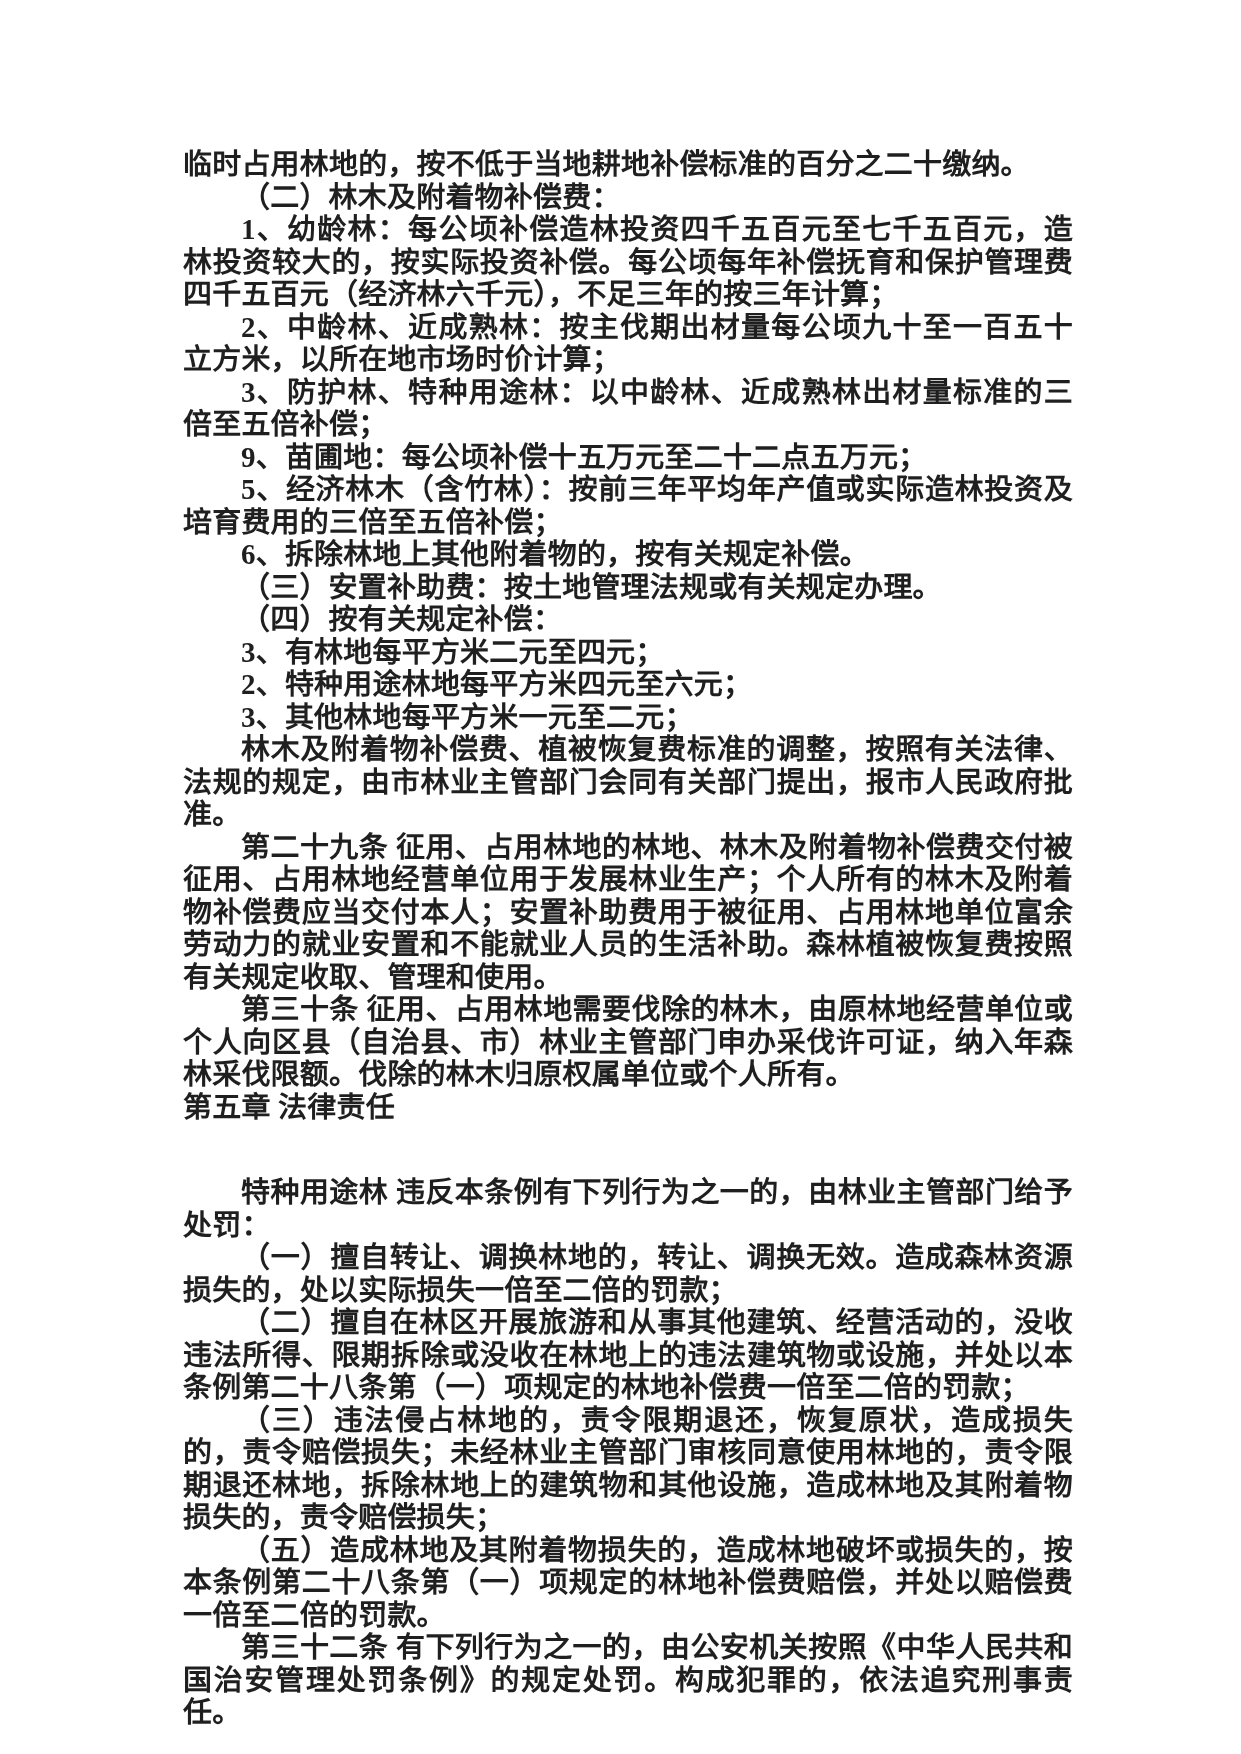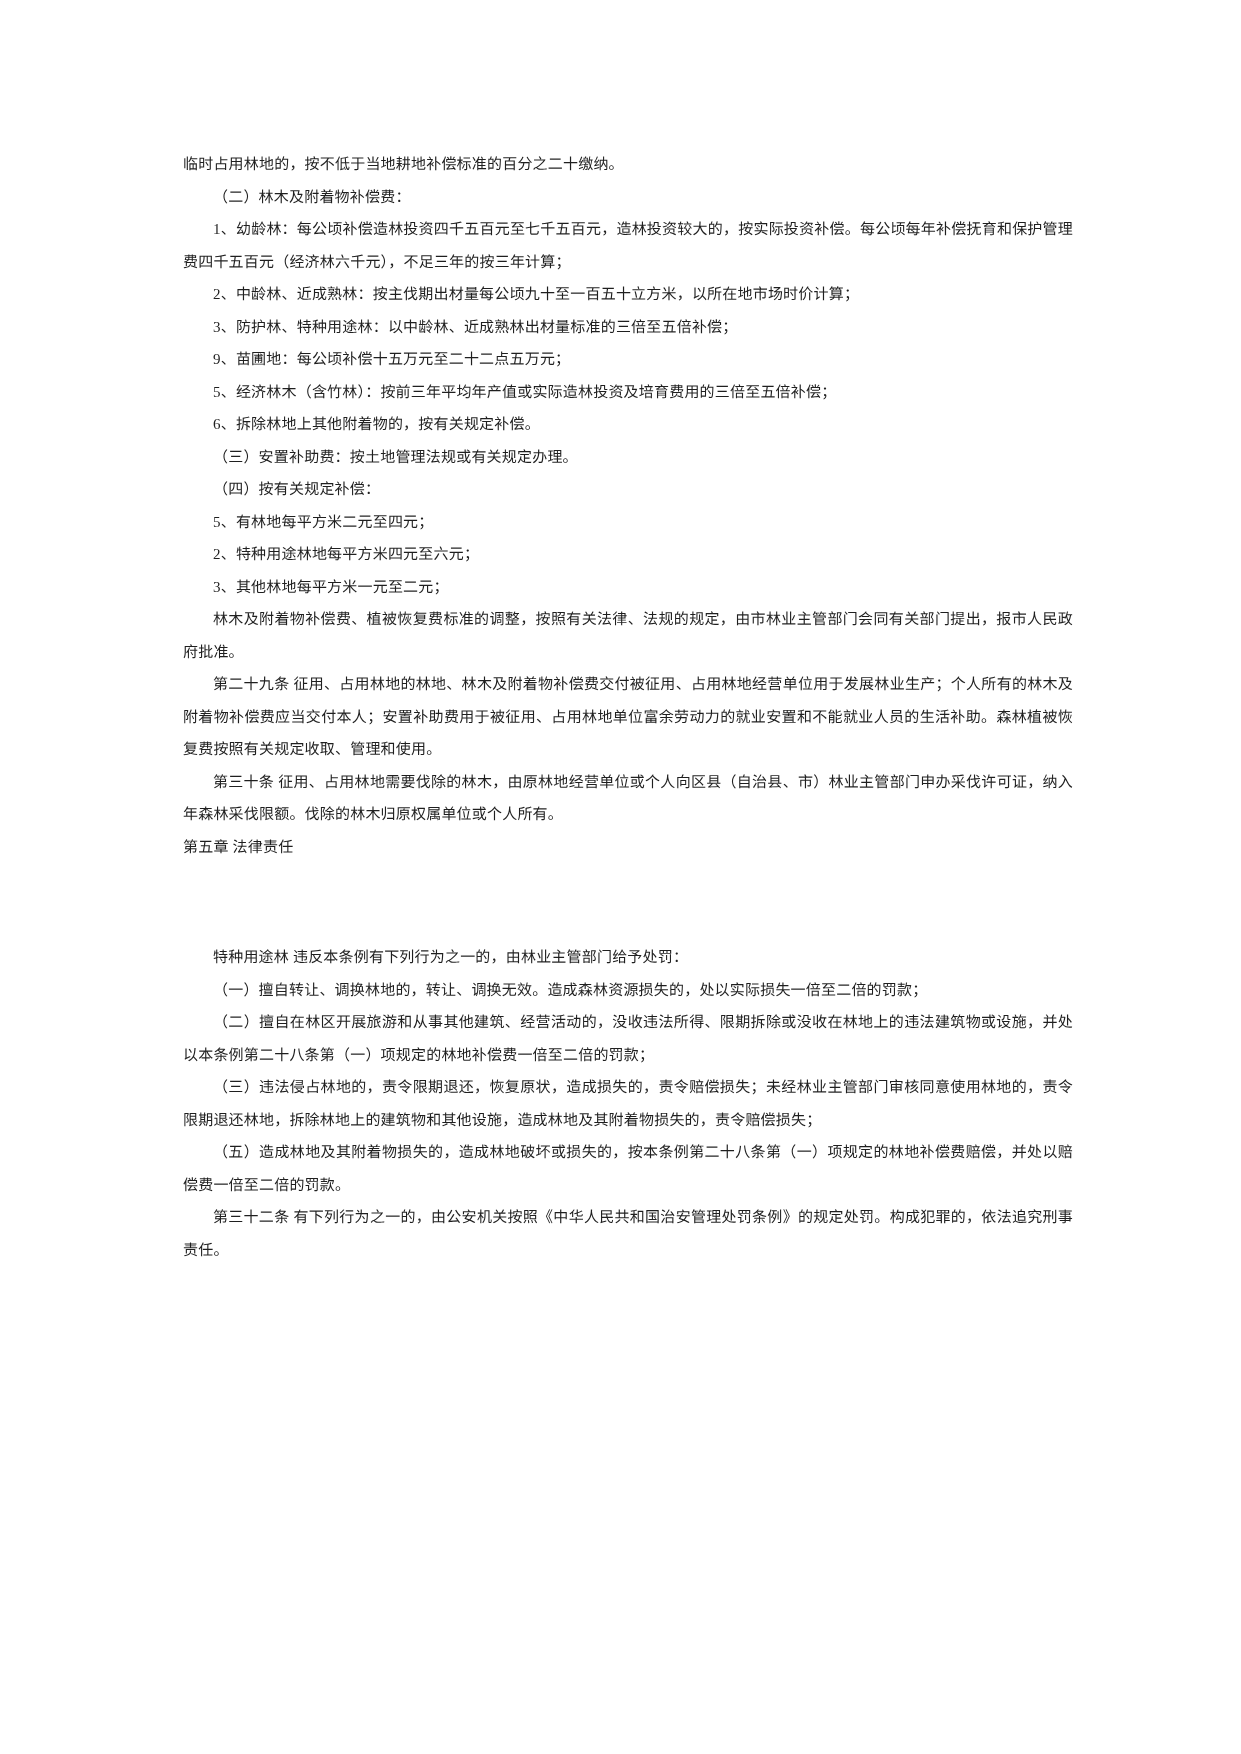--- a/index.html
+++ b/index.html
@@ -13,55 +13,56 @@
     height: 1754px;
     background: #ffffff;
     overflow: hidden;
     font-family: "Liberation Serif", "DejaVu Serif", serif;
   }
   .doc {
     position: absolute;
     left: 183px;
     top: 148px;
     width: 890px;
-    font-size: 15px;
+    font-size: 29px;
     line-height: 32.5px;
     color: #1f1f1f;
     text-align: justify;
     letter-spacing: 0.2px;
+    font-weight: bold;
   }
   .doc p {
     margin: 0;
     padding: 0;
     text-indent: 2em;
   }
   .doc p.no-indent {
     text-indent: 0;
   }
   .doc p.chapter {
     text-indent: 0;
-    margin-bottom: 78px; 
+    margin-bottom: 53px; 
   }
 </style>
 </head>
 <body>
 
 <div class="page">
   <div class="doc">
     <p class="no-indent">临时占用林地的，按不低于当地耕地补偿标准的百分之二十缴纳。</p>
     <p>（二）林木及附着物补偿费：</p>
     <p>1、幼龄林：每公顷补偿造林投资四千五百元至七千五百元，造林投资较大的，按实际投资补偿。每公顷每年补偿抚育和保护管理费四千五百元（经济林六千元），不足三年的按三年计算；</p>
     <p>2、中龄林、近成熟林：按主伐期出材量每公顷九十至一百五十立方米，以所在地市场时价计算；</p>
     <p>3、防护林、特种用途林：以中龄林、近成熟林出材量标准的三倍至五倍补偿；</p>
     <p>9、苗圃地：每公顷补偿十五万元至二十二点五万元；</p>
     <p>5、经济林木（含竹林）：按前三年平均年产值或实际造林投资及培育费用的三倍至五倍补偿；</p>
     <p>6、拆除林地上其他附着物的，按有关规定补偿。</p>
     <p>（三）安置补助费：按土地管理法规或有关规定办理。</p>
     <p>（四）按有关规定补偿：</p>
-    <p>5、有林地每平方米二元至四元；</p>
+    <p>3、有林地每平方米二元至四元；</p>
     <p>2、特种用途林地每平方米四元至六元；</p>
     <p>3、其他林地每平方米一元至二元；</p>
     <p>林木及附着物补偿费、植被恢复费标准的调整，按照有关法律、法规的规定，由市林业主管部门会同有关部门提出，报市人民政府批准。</p>
     <p>第二十九条 征用、占用林地的林地、林木及附着物补偿费交付被征用、占用林地经营单位用于发展林业生产；个人所有的林木及附着物补偿费应当交付本人；安置补助费用于被征用、占用林地单位富余劳动力的就业安置和不能就业人员的生活补助。森林植被恢复费按照有关规定收取、管理和使用。</p>
     <p>第三十条 征用、占用林地需要伐除的林木，由原林地经营单位或个人向区县（自治县、市）林业主管部门申办采伐许可证，纳入年森林采伐限额。伐除的林木归原权属单位或个人所有。</p>
     <p class="chapter">第五章 法律责任</p>
     <p>特种用途林 违反本条例有下列行为之一的，由林业主管部门给予处罚：</p>
     <p>（一）擅自转让、调换林地的，转让、调换无效。造成森林资源损失的，处以实际损失一倍至二倍的罚款；</p>
     <p>（二）擅自在林区开展旅游和从事其他建筑、经营活动的，没收违法所得、限期拆除或没收在林地上的违法建筑物或设施，并处以本条例第二十八条第（一）项规定的林地补偿费一倍至二倍的罚款；</p>
     <p>（三）违法侵占林地的，责令限期退还，恢复原状，造成损失的，责令赔偿损失；未经林业主管部门审核同意使用林地的，责令限期退还林地，拆除林地上的建筑物和其他设施，造成林地及其附着物损失的，责令赔偿损失；</p>

